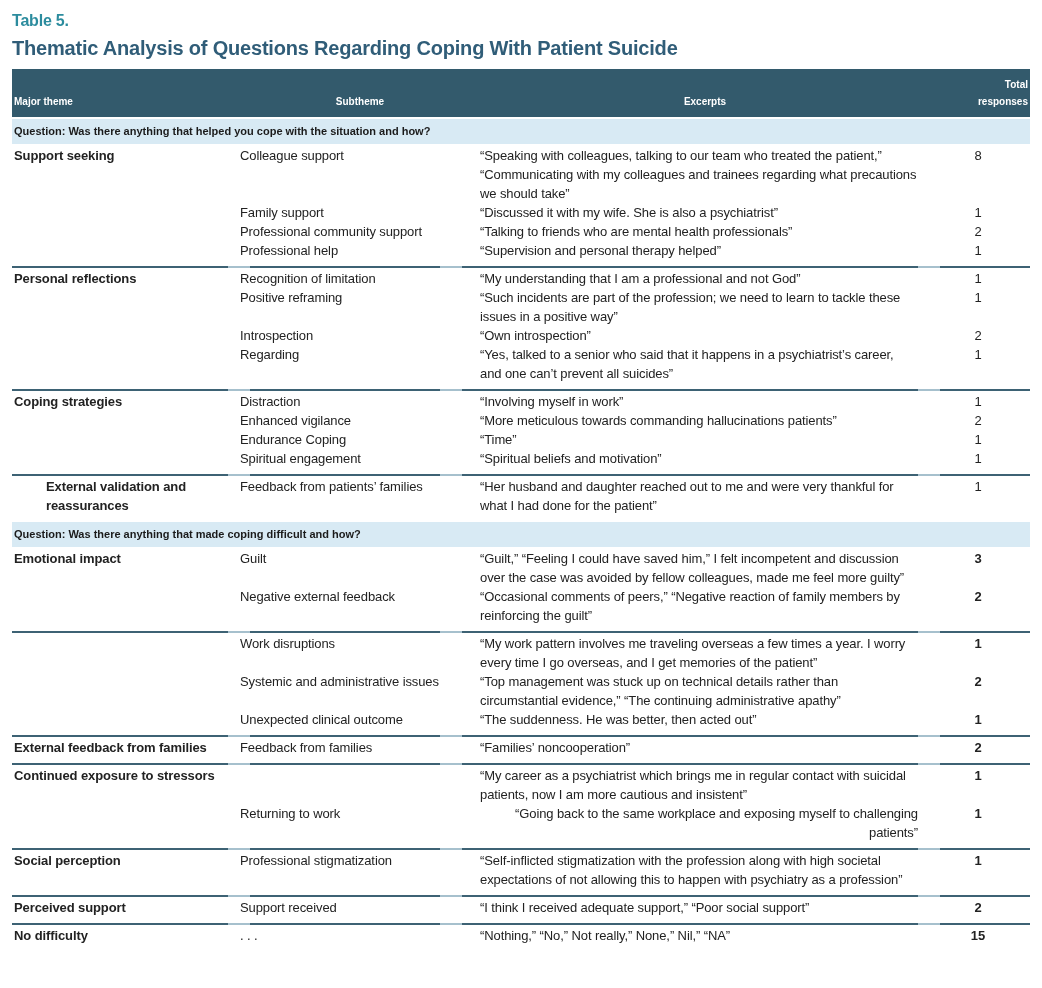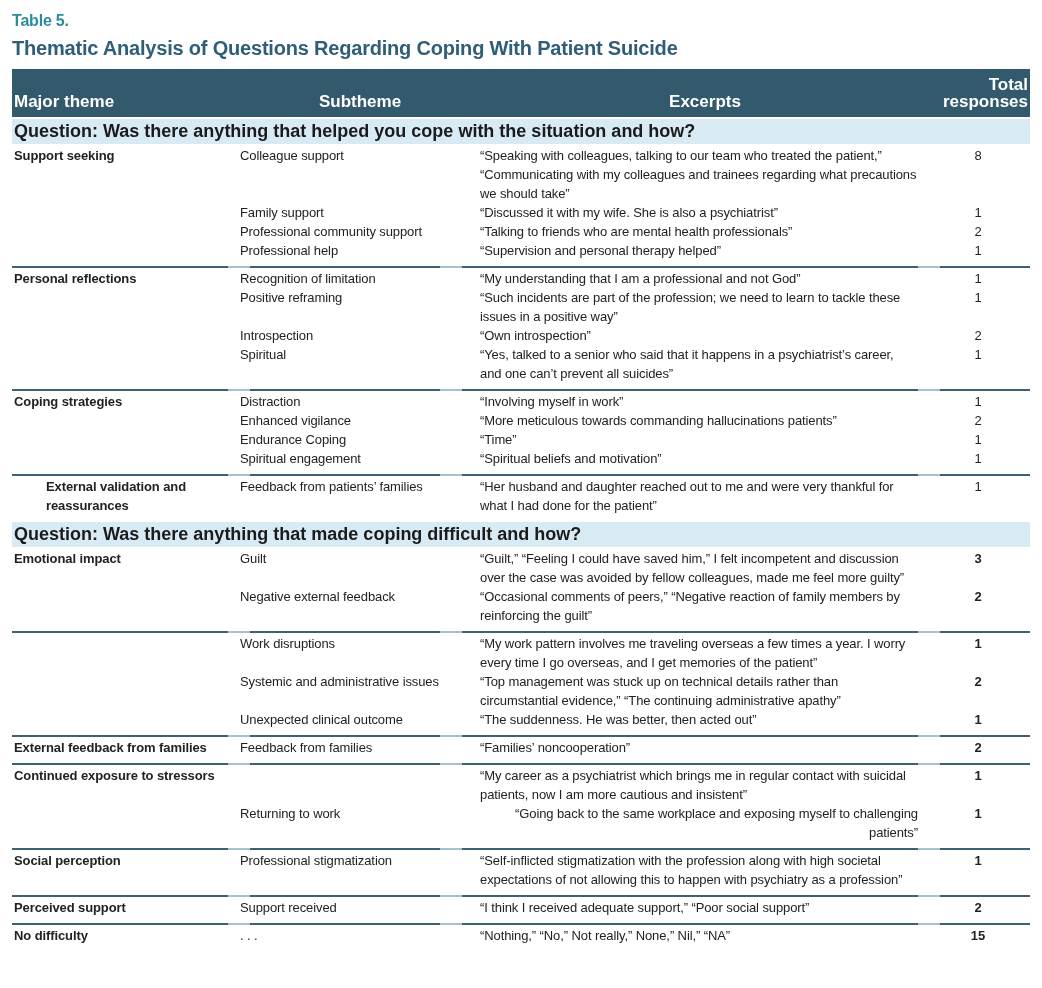--- a/index.html
+++ b/index.html
@@ -3,26 +3,26 @@
 <meta charset="utf-8">
 <title>Table 5</title>
 <style>
   html,body{margin:0;padding:0;background:#ffffff;}
   body{width:1042px;height:988px;font-family:"Liberation Sans",sans-serif;color:#222;}
   .page{width:1018px;height:978px;padding:10px 12px 0 12px;overflow:hidden;box-sizing:content-box;}
   .table-label{color:#2C8C9E;font-weight:bold;font-size:16px;letter-spacing:-0.2px;margin:2px 0 7px 0;}
   .table-title{color:#305D78;font-weight:bold;font-size:20px;letter-spacing:-0.2px;margin:0 0 9px 0;}
   .grid4{display:grid;grid-template-columns:228px 240px 450px 100px;}
   .thead{background:#335A6C;color:#ffffff;padding:7px 0 7px 0;margin-bottom:2px;}
-  .hc{font-weight:bold;font-size:17px;line-height:17px;display:flex;flex-direction:column;justify-content:flex-end;}
+  .hc{font-weight:bold;font-size:10px;line-height:17px;display:flex;flex-direction:column;justify-content:flex-end;}
   .h1{grid-column:1;align-items:flex-start;padding-left:2px;}
   .h2{grid-column:2;align-items:center;}
   .h3{grid-column:3;align-items:center;}
   .h4{grid-column:4;align-items:flex-end;text-align:right;padding-right:2px;}
-  .qrow{background:#D8EAF4;color:#1b1b1b;font-weight:bold;font-size:18px;line-height:17px;padding:4px 0 4px 2px;margin:1px 0;}
+  .qrow{background:#D8EAF4;color:#1b1b1b;font-weight:bold;font-size:11px;line-height:17px;padding:4px 0 4px 2px;margin:1px 0;}
   .group{padding:1px 0 6px 0;}
   .cell{font-size:13px;line-height:19px;letter-spacing:-0.1px;}
   .cell.theme{grid-column:1;grid-row:1;font-weight:bold;padding:0 12px 0 2px;}
   .cell.sub{grid-column:2;padding-right:26px;}
   .cell.exc{grid-column:3;padding-right:12px;}
   .cell.tot{grid-column:4;text-align:center;padding-right:4px;}
   .cell.tot.bold{font-weight:bold;}
   .divider{position:relative;height:2px;background:#3D6274;}
   .divider .seg{position:absolute;top:0;height:2px;width:22px;background:#A6C0CD;}
   .seg.s1{left:216px;} .seg.s2{left:428px;} .seg.s3{left:906px;}
@@ -70,21 +70,21 @@
         <div class="cell theme" style="grid-row: 1 / span 4;">Personal reflections</div>
         <div class="cell sub" style="grid-row: 1;">Recognition of limitation</div>
         <div class="cell exc" style="grid-row: 1;">“My understanding that I am a professional and not God”</div>
         <div class="cell tot" style="grid-row: 1;">1</div>
         <div class="cell sub" style="grid-row: 2;">Positive reframing</div>
         <div class="cell exc" style="grid-row: 2;">“Such incidents are part of the profession; we need to learn to tackle these issues in a positive way”</div>
         <div class="cell tot" style="grid-row: 2;">1</div>
         <div class="cell sub" style="grid-row: 3;">Introspection</div>
         <div class="cell exc" style="grid-row: 3;">“Own introspection”</div>
         <div class="cell tot" style="grid-row: 3;">2</div>
-        <div class="cell sub" style="grid-row: 4;">Spiritual</div>
+        <div class="cell sub" style="grid-row: 4;">Regarding</div>
         <div class="cell exc" style="grid-row: 4;">“Yes, talked to a senior who said that it happens in a psychiatrist’s career, and one can’t prevent all suicides”</div>
         <div class="cell tot" style="grid-row: 4;">1</div>
       </div>
       <div class="divider">
         <span class="seg s1"></span>
         <span class="seg s2"></span>
         <span class="seg s3"></span>
       </div>
       <div class="group grid4">
         <div class="cell theme" style="grid-row: 1 / span 4;">Coping strategies</div>

